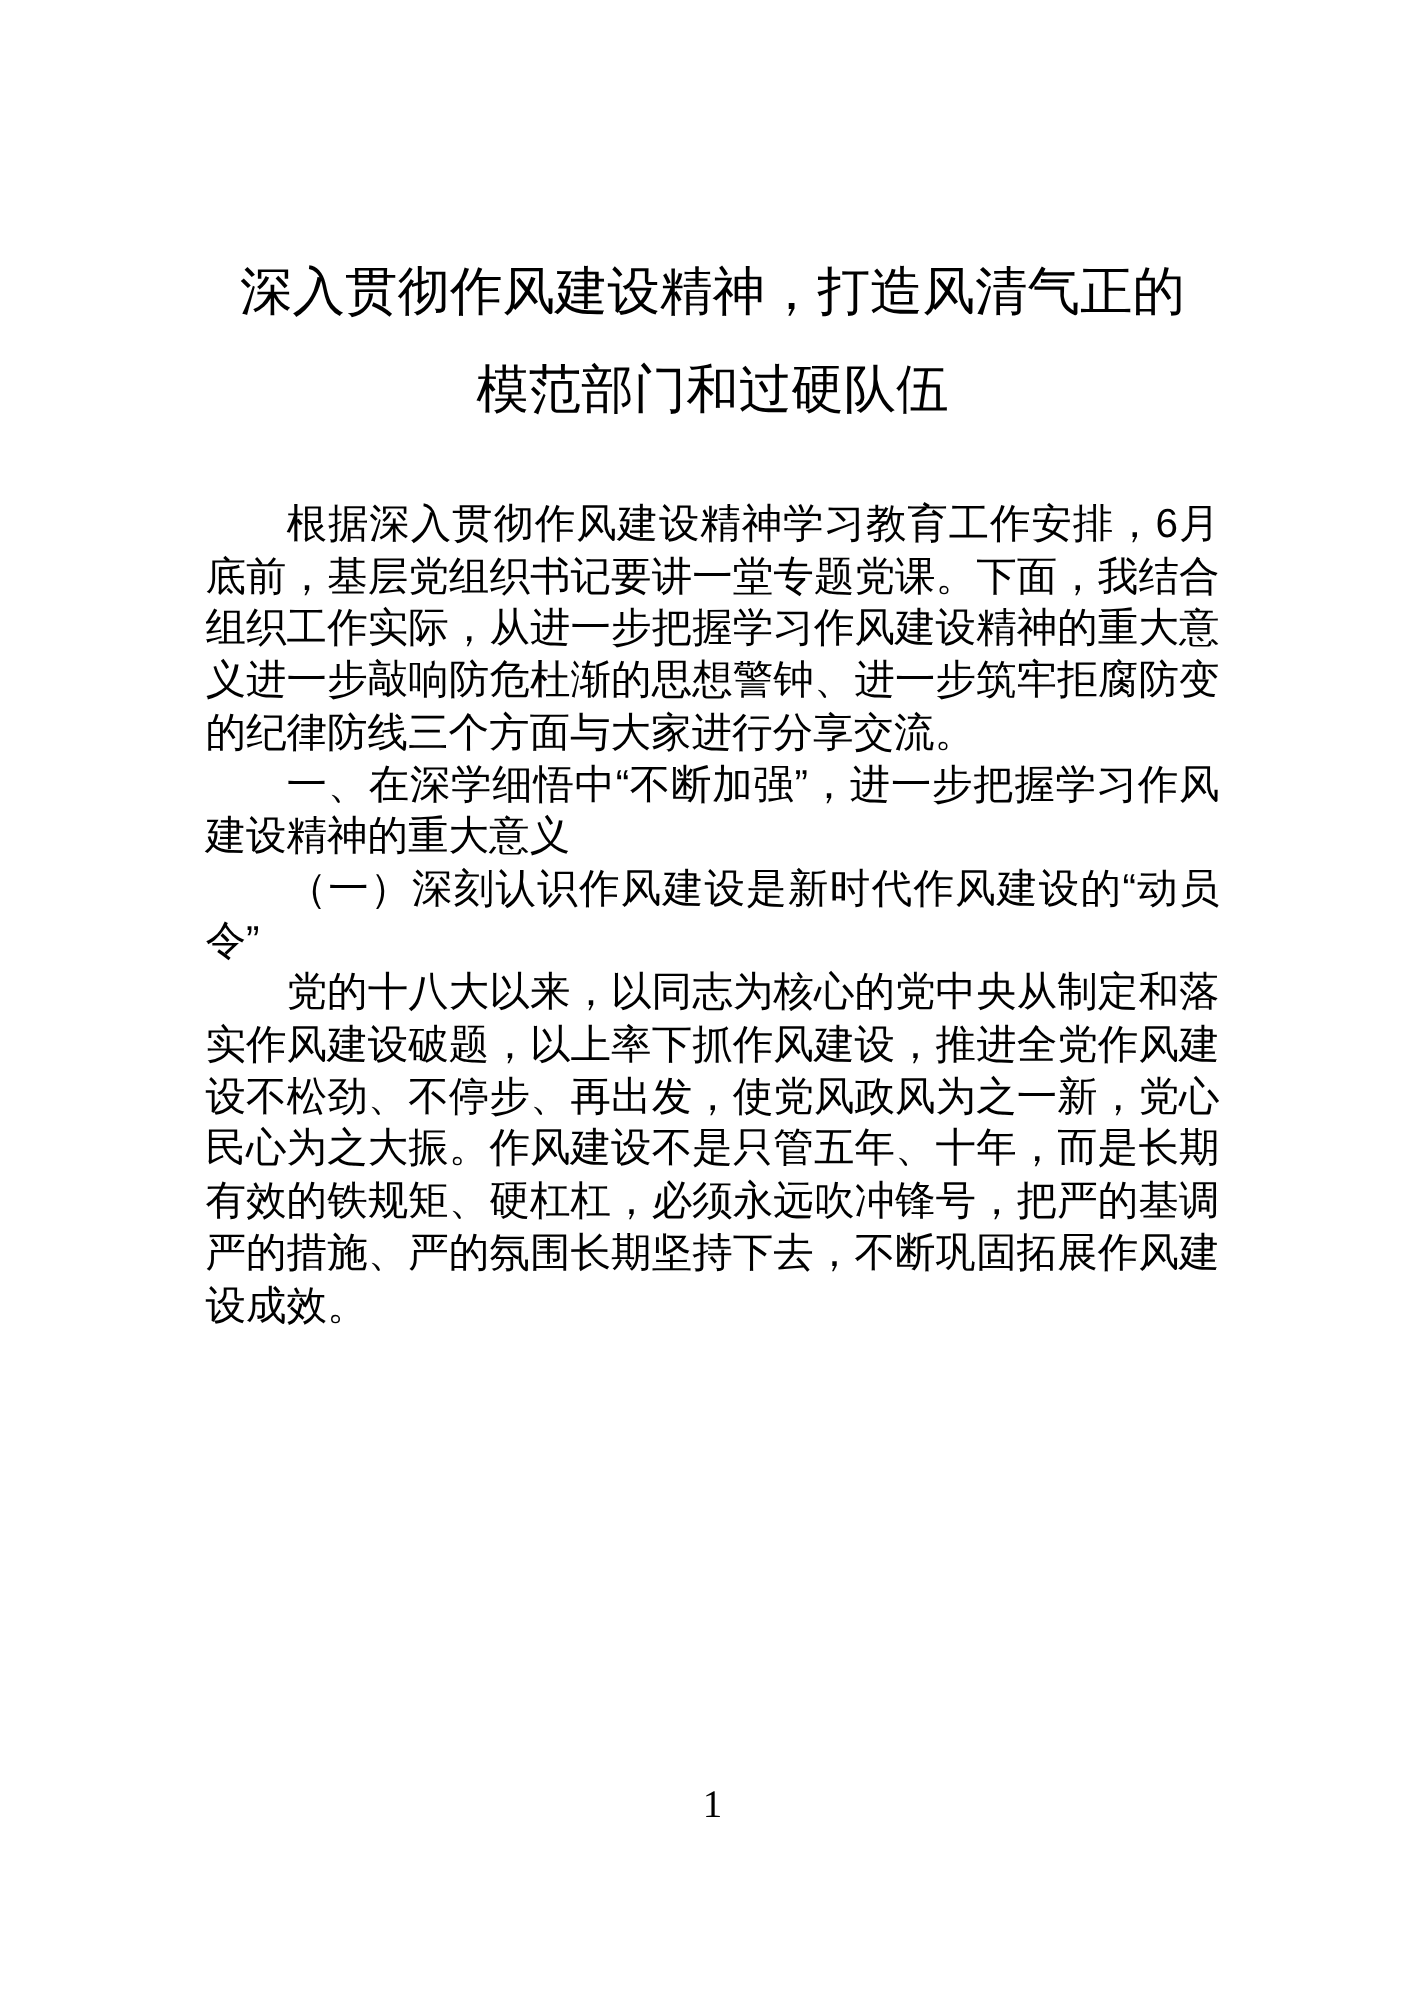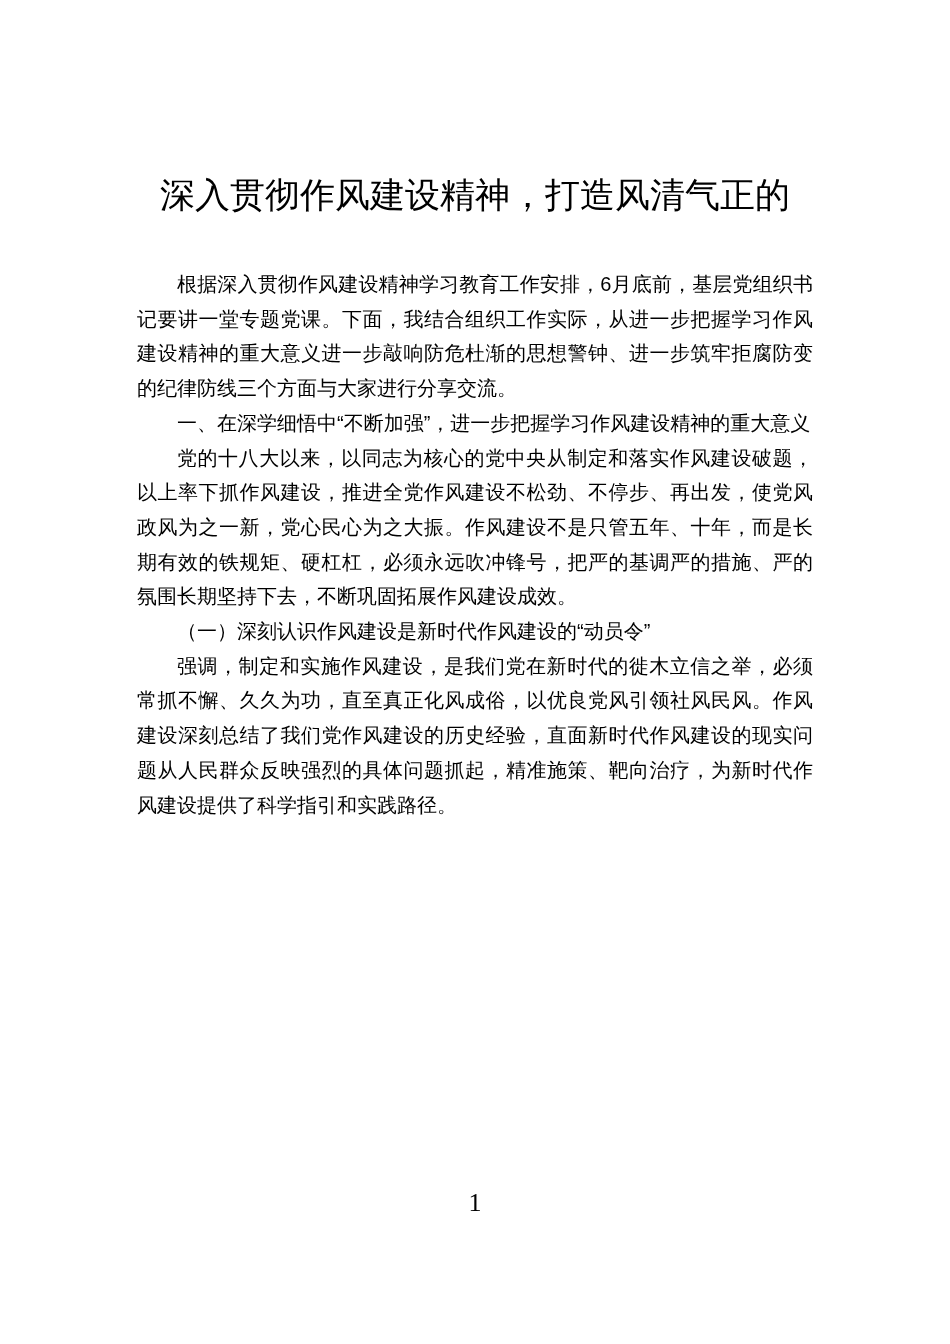--- a/index.html
+++ b/index.html
@@ -24,21 +24,21 @@
     line-height: 65px;
     text-align: center;
     letter-spacing: 0;
   }
   .doc-title .title-line {
     display: block;
   }
   .doc-body {
     width: 676px;
     margin: 40px auto 16px auto;
-    font-size: 20px;
+    font-size: 27px;
     line-height: 34.7px;
     text-align: justify;
   }
   .doc-body p {
     margin: 0;
     padding: 0;
     text-indent: 2em;
   }
   .page-number {
     position: absolute;
@@ -52,25 +52,25 @@
     color: #000000;
   }
 </style>
 </head>
 <body>
 
 <div class="page">
 
   <h1 class="doc-title">
     <span class="title-line">深入贯彻作风建设精神，打造风清气正的</span>
+    <span class="title-line">模范部门和过硬队伍</span>
   </h1>
 
   <div class="doc-body">
     <p>根据深入贯彻作风建设精神学习教育工作安排，6月底前，基层党组织书记要讲一堂专题党课。下面，我结合组织工作实际，从进一步把握学习作风建设精神的重大意义进一步敲响防危杜渐的思想警钟、进一步筑牢拒腐防变的纪律防线三个方面与大家进行分享交流。</p>
     <p>一、在深学细悟中“不断加强”，进一步把握学习作风建设精神的重大意义</p>
+    <p>（一）深刻认识作风建设是新时代作风建设的“动员令”</p>
     <p>党的十八大以来，以同志为核心的党中央从制定和落实作风建设破题，以上率下抓作风建设，推进全党作风建设不松劲、不停步、再出发，使党风政风为之一新，党心民心为之大振。作风建设不是只管五年、十年，而是长期有效的铁规矩、硬杠杠，必须永远吹冲锋号，把严的基调严的措施、严的氛围长期坚持下去，不断巩固拓展作风建设成效。</p>
-    <p>（一）深刻认识作风建设是新时代作风建设的“动员令”</p>
-    <p>强调，制定和实施作风建设，是我们党在新时代的徙木立信之举，必须常抓不懈、久久为功，直至真正化风成俗，以优良党风引领社风民风。作风建设深刻总结了我们党作风建设的历史经验，直面新时代作风建设的现实问题从人民群众反映强烈的具体问题抓起，精准施策、靶向治疗，为新时代作风建设提供了科学指引和实践路径。</p>
   </div>
 
   <div class="page-number">1</div>
 
 </div>
 
 </body></html>

